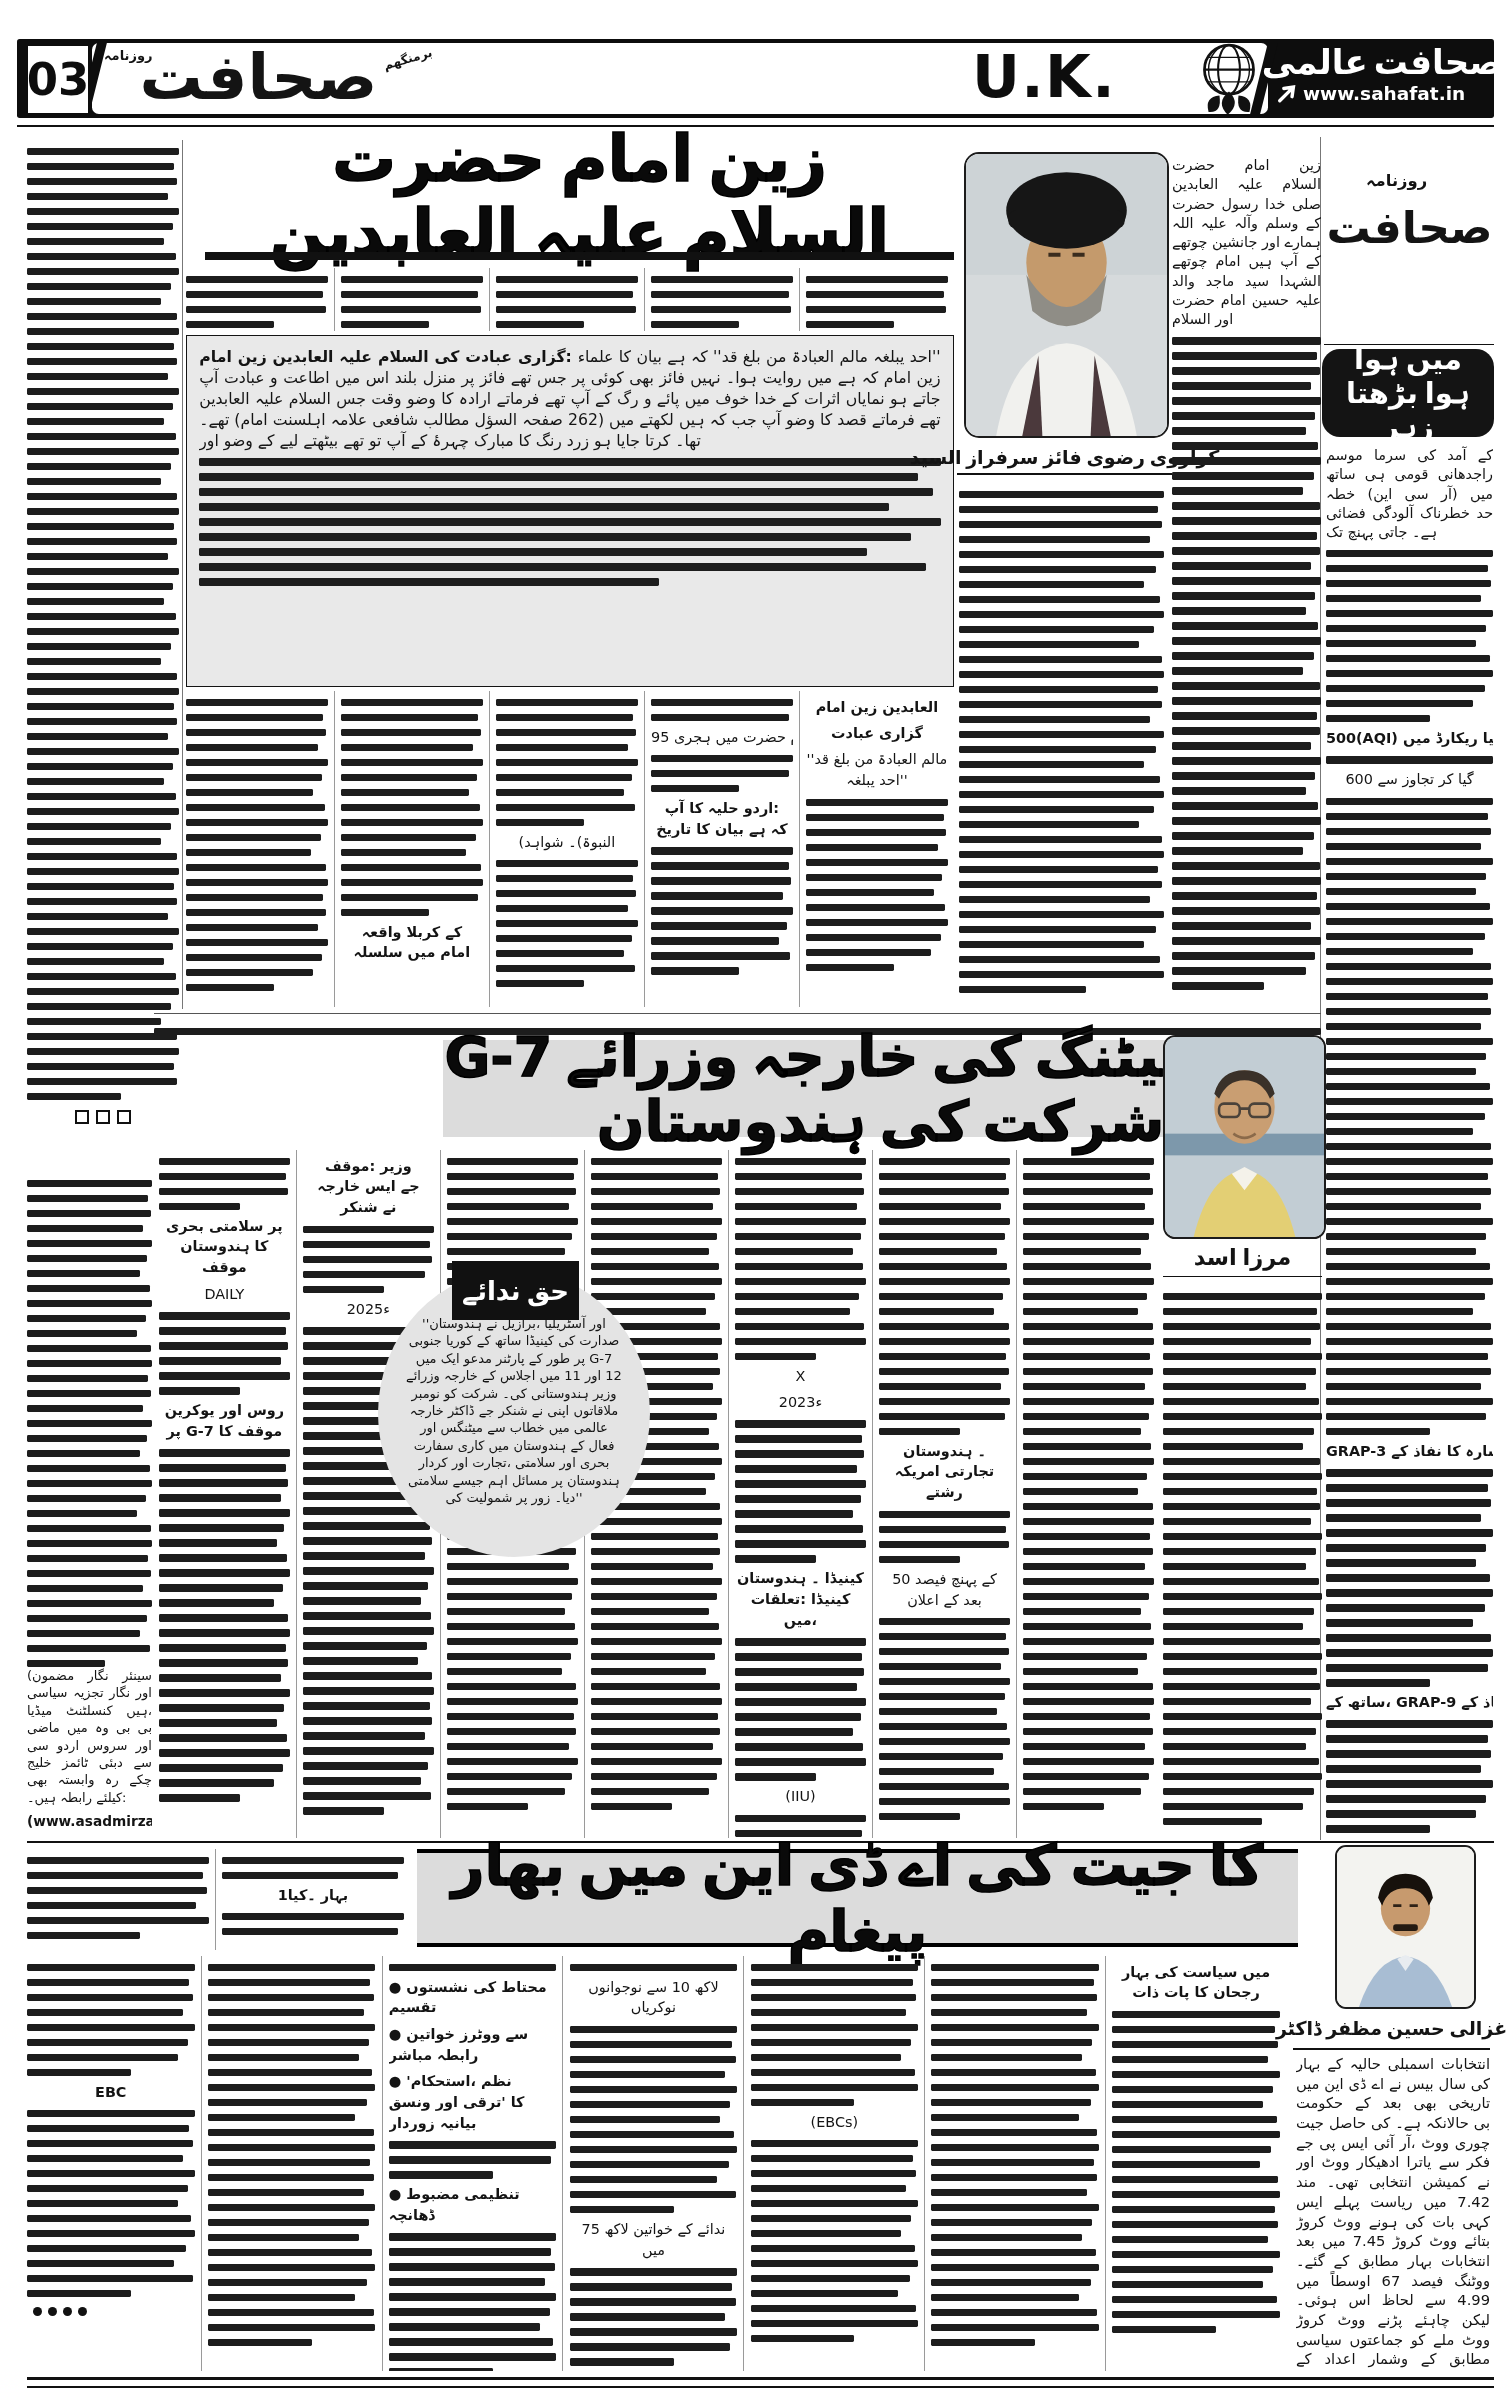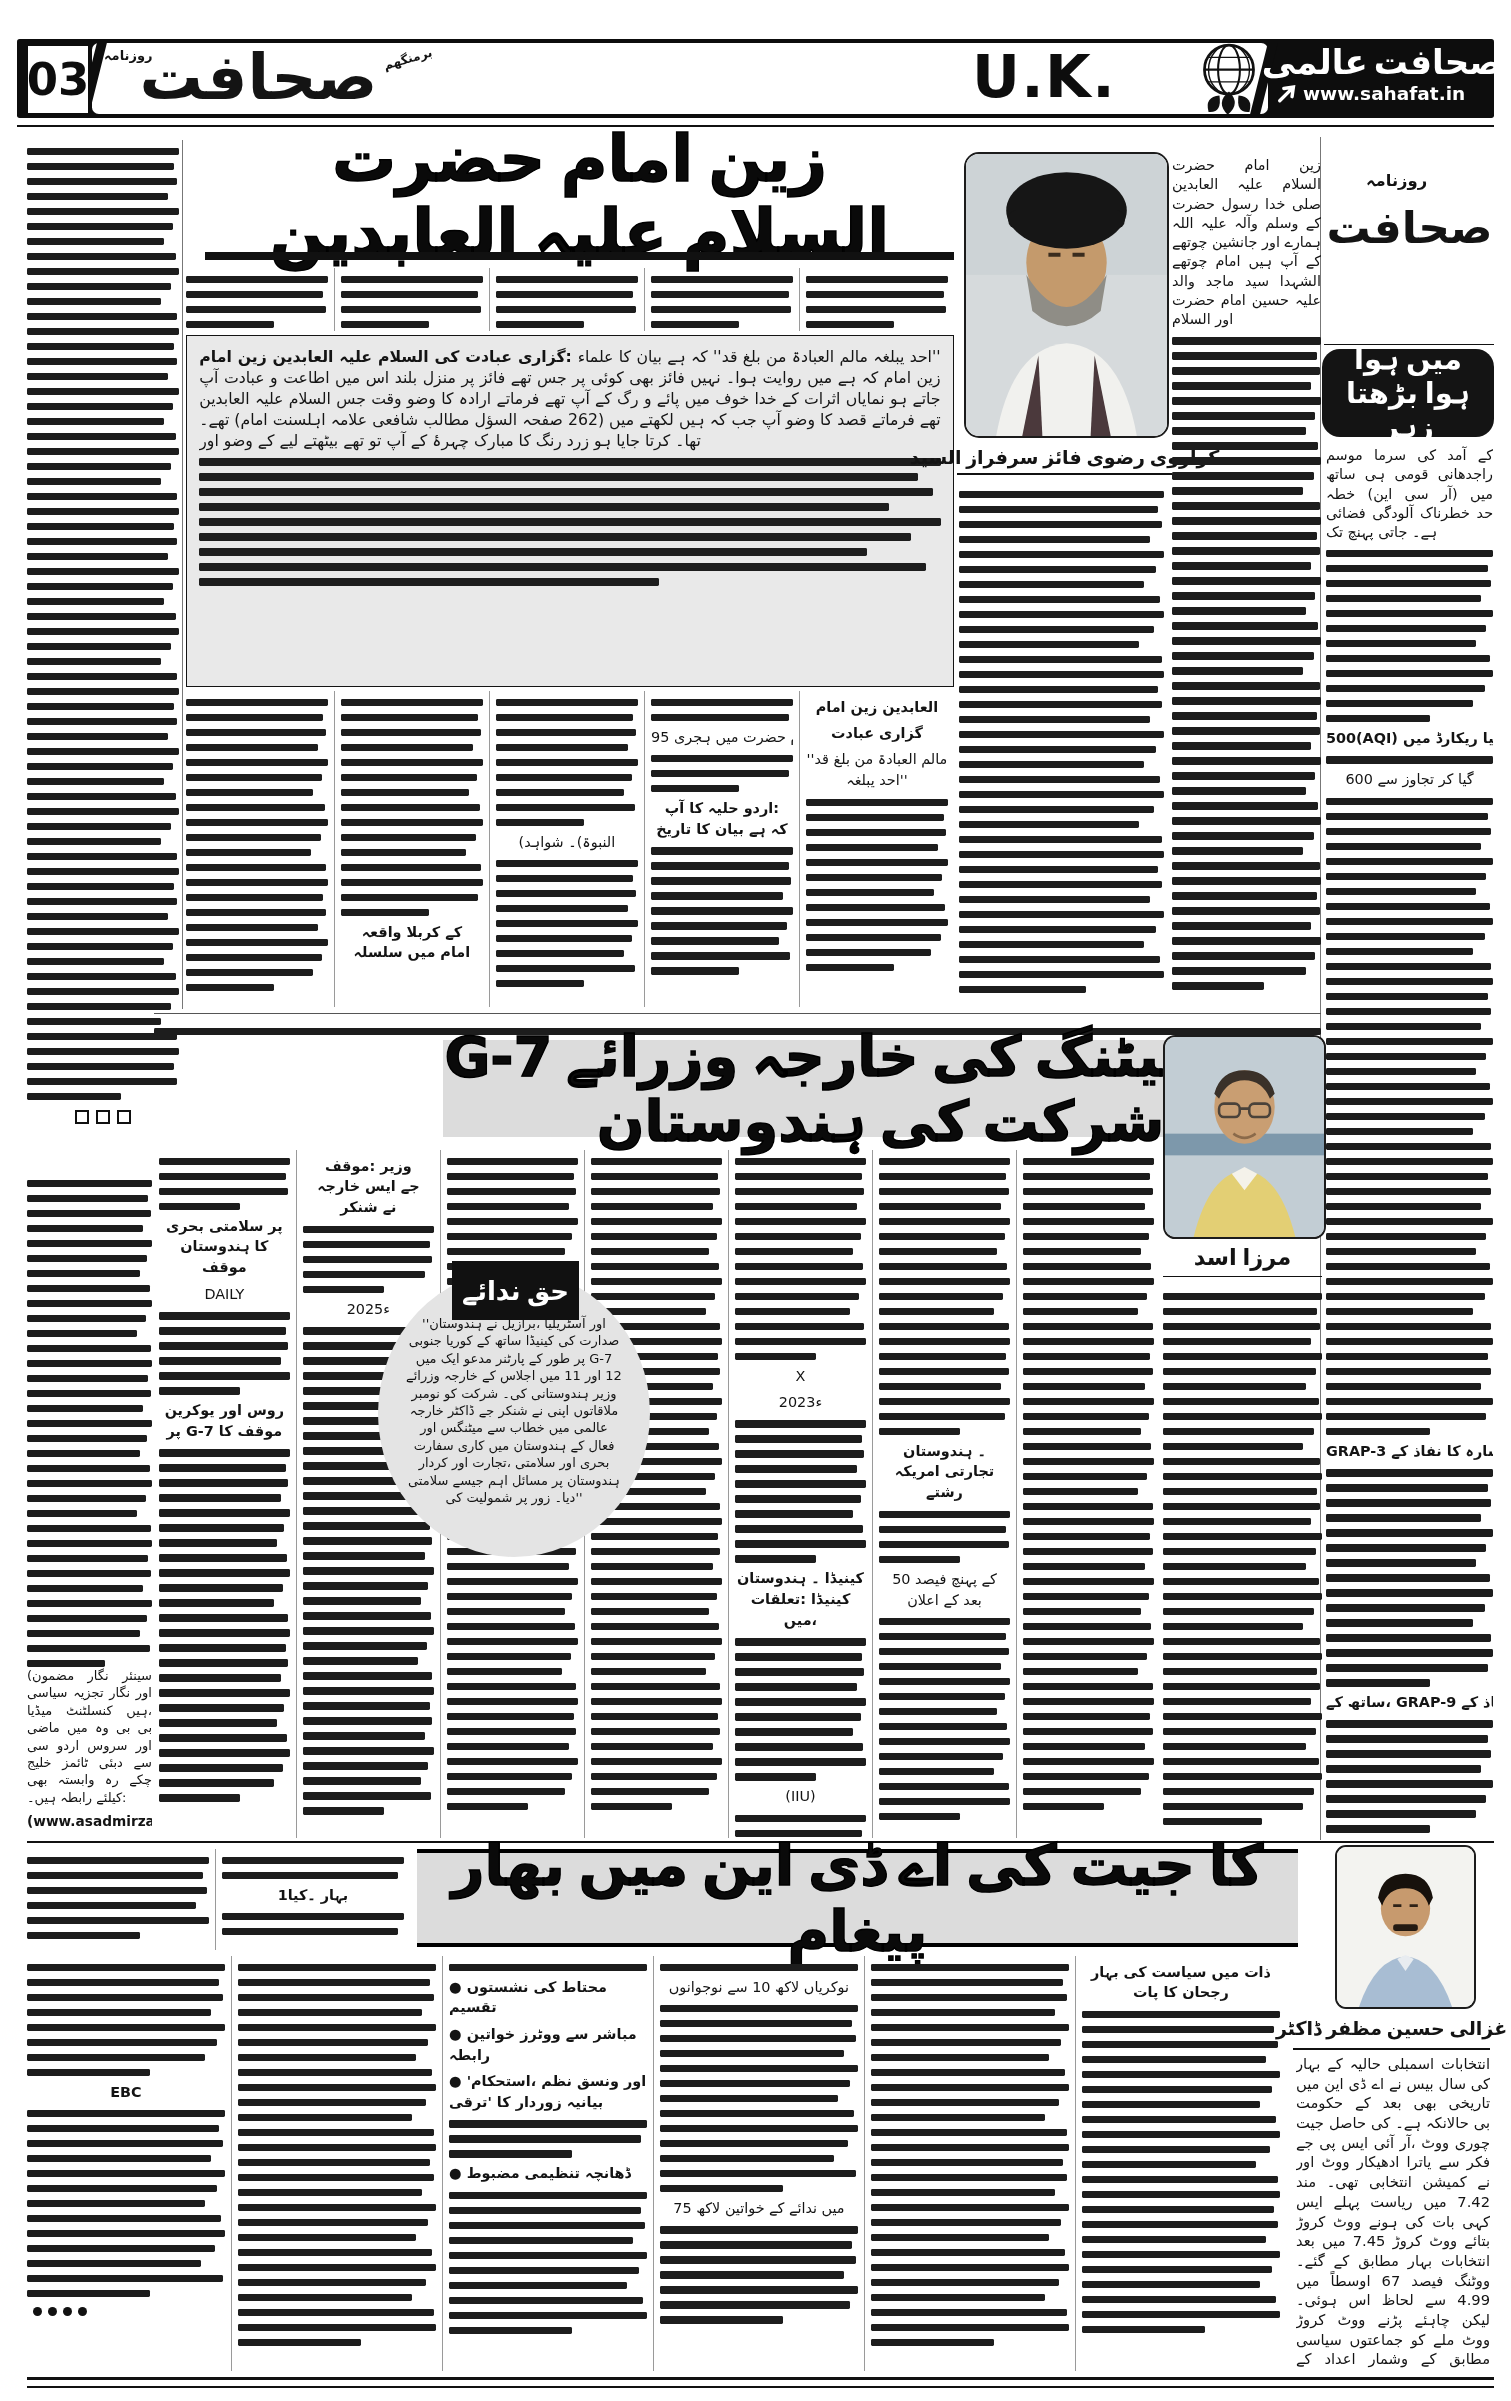--- a/index.html
+++ b/index.html
@@ -1229,20 +1229,51 @@
           <b class="sl" style="width: 100%;"></b>
           <b class="sl" style="width: 97%;"></b>
           <b class="sl" style="width: 99%;"></b>
           <b class="sl" style="width: 93%;"></b>
           <b class="sl" style="width: 100%;"></b>
           <b class="sl" style="width: 96%;"></b>
           <b class="sl" style="width: 62%;"></b>
         </div>
     </div>
     <div class="col">
+      <div>
+          <b class="sl" style="width: 100%;"></b>
+          <b class="sl" style="width: 97%;"></b>
+          <b class="sl" style="width: 99%;"></b>
+          <b class="sl" style="width: 93%;"></b>
+          <b class="sl" style="width: 100%;"></b>
+          <b class="sl" style="width: 96%;"></b>
+          <b class="sl" style="width: 90%;"></b>
+          <b class="sl" style="width: 98%;"></b>
+          <b class="sl" style="width: 100%;"></b>
+          <b class="sl" style="width: 62%;"></b>
+        </div>
+      <div class="ph">(EBCs)</div>
+      <div>
+          <b class="sl" style="width: 100%;"></b>
+          <b class="sl" style="width: 97%;"></b>
+          <b class="sl" style="width: 99%;"></b>
+          <b class="sl" style="width: 93%;"></b>
+          <b class="sl" style="width: 100%;"></b>
+          <b class="sl" style="width: 96%;"></b>
+          <b class="sl" style="width: 90%;"></b>
+          <b class="sl" style="width: 98%;"></b>
+          <b class="sl" style="width: 100%;"></b>
+          <b class="sl" style="width: 95%;"></b>
+          <b class="sl" style="width: 88%;"></b>
+          <b class="sl" style="width: 99%;"></b>
+          <b class="sl" style="width: 100%;"></b>
+          <b class="sl" style="width: 62%;"></b>
+        </div>
+    </div>
+    <div class="col">
         <div>
           <b class="sl" style="width: 100%;"></b>
           <b class="sl" style="width: 97%;"></b>
           <b class="sl" style="width: 99%;"></b>
           <b class="sl" style="width: 93%;"></b>
           <b class="sl" style="width: 100%;"></b>
           <b class="sl" style="width: 96%;"></b>
           <b class="sl" style="width: 90%;"></b>
           <b class="sl" style="width: 98%;"></b>
           <b class="sl" style="width: 100%;"></b>

